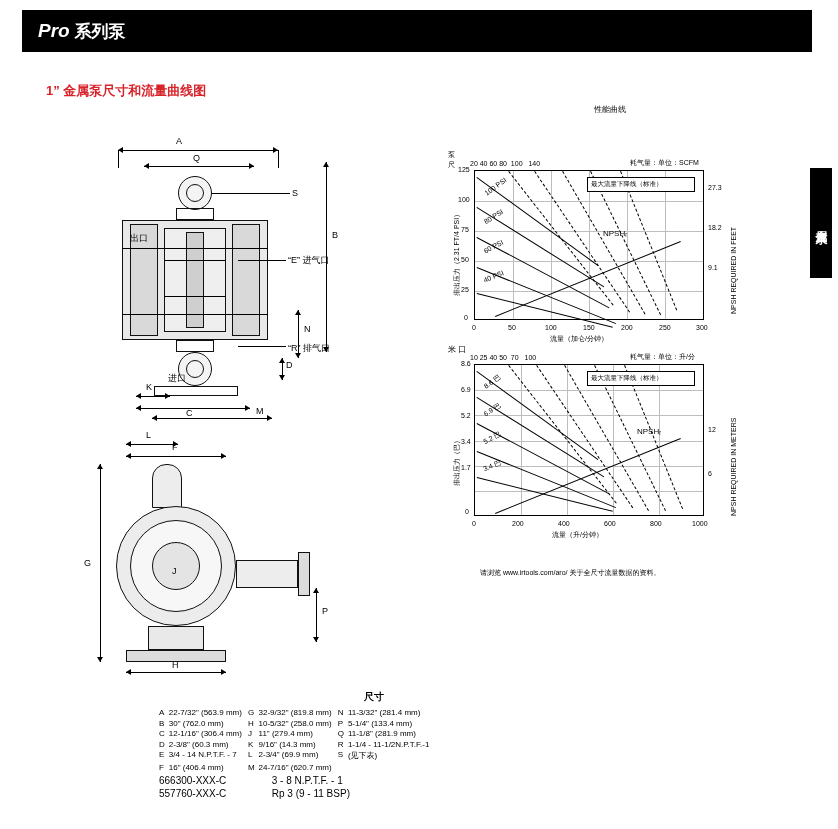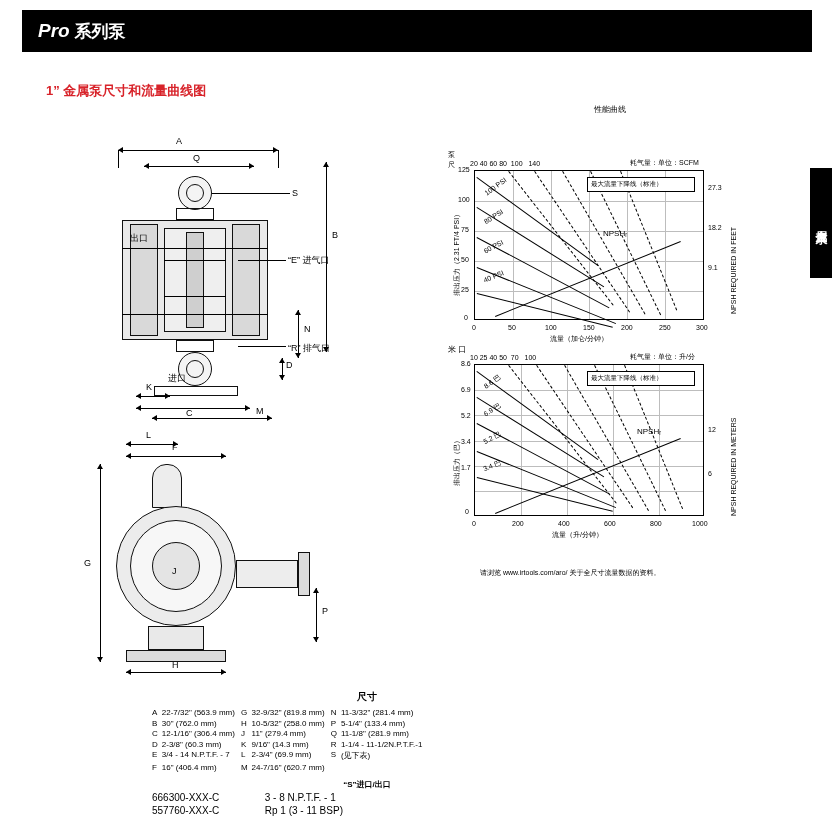--- a/index.html
+++ b/index.html
@@ -69,21 +69,21 @@
   .axlabel{position:absolute;font-size:7px;white-space:nowrap;}
   .axlabel.rot{transform-origin:0 0;}
   .legendbox{
     position:absolute;border:1px solid #000;background:#fff;
     font-size:6.5px;padding:2px 3px;box-sizing:border-box;white-space:nowrap;
   }
   .curve{position:absolute;height:0;border-top:1px solid #000;transform-origin:0 0;}
   .curve.d{border-top:1px dashed #000;}
 
   
-  #dims{position:absolute;left:152px;top:690px;width:430px;}
+  #dims{position:absolute;left:159px;top:690px;width:430px;}
   .dimtitle{font-size:10px;font-weight:bold;text-align:center;margin-bottom:4px;}
   table.dimtbl{border-collapse:collapse;font-size:8px;}
   table.dimtbl td{padding:0 6px 1.5px 0;white-space:nowrap;vertical-align:top;}
   table.dimtbl td.k{font-weight:normal;padding-right:4px;}
   .styp{text-align:center;font-size:8px;font-weight:bold;margin-top:6px;}
   .modelrow{font-size:10px;margin-top:2px;}
   .modelrow span.m{display:inline-block;width:110px;}
   .note{position:absolute;left:480px;top:568px;font-size:7px;}
 </style>
 </head>
@@ -358,22 +358,21 @@
         <td class="k">F</td>
         <td>16" (406.4 mm)</td>
         <td class="k">M</td>
         <td>24-7/16" (620.7 mm)</td>
         <td class="k"></td>
         <td></td>
       </tr>
     </tbody>
   </table>
 
-  <div class="styp">“S”进口/出口</div>
   <div class="modelrow">
     <span class="m">666300-XXX-C</span>
     <span>3 - 8 N.P.T.F. - 1</span>
   </div>
   <div class="modelrow">
     <span class="m">557760-XXX-C</span>
-    <span>Rp 1 (3 - 11 BSP)</span>
+    <span>Rp 3 (9 - 11 BSP)</span>
   </div>
 </div>
 
 </body></html>

